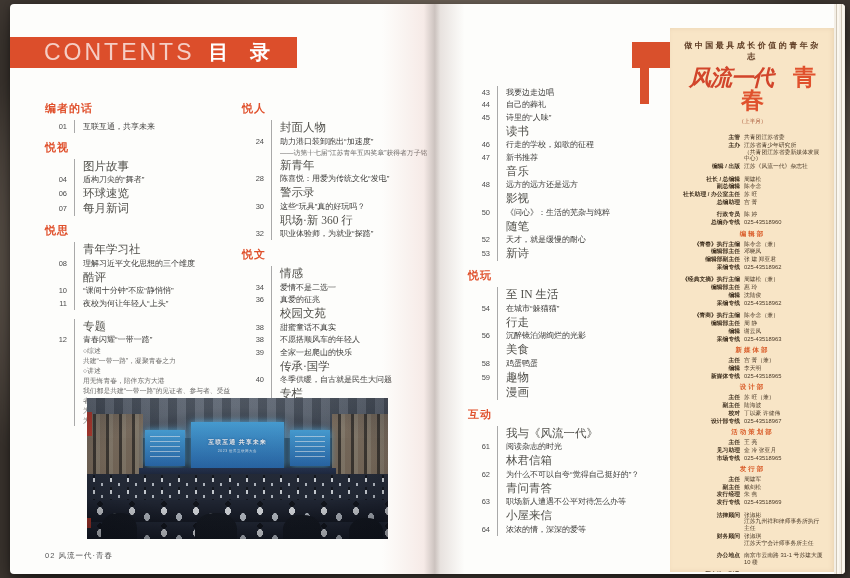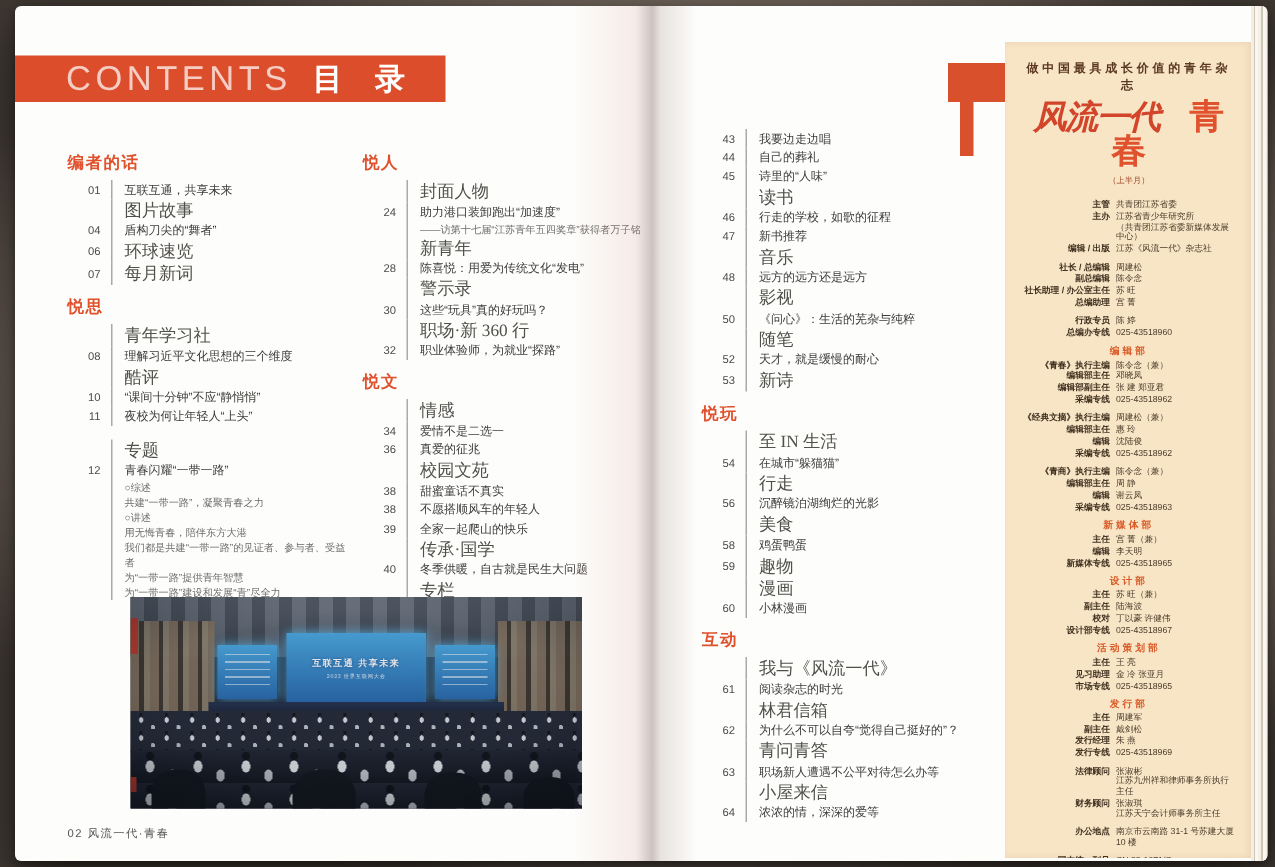--- a/index.html
+++ b/index.html
@@ -107,20 +107,21 @@
   </div>
 
   <div class="toccol" id="col1">
       <div class="sec-heading">编者的话</div>
       <div class="group">
         <div class="row item">
           <span class="num">01</span>
           <span class="cell">互联互通，共享未来</span>
         </div>
       </div>
+      <div class="sec-heading">悦视</div>
       <div class="group">
         <div class="row sub">
           <span class="num"></span>
           <span class="cell">图片故事</span>
         </div>
         <div class="row item">
           <span class="num">04</span>
           <span class="cell">盾构刀尖的“舞者”</span>
         </div>
         <div class="row isub">
@@ -364,24 +365,20 @@
           <span class="num">58</span>
           <span class="cell">鸡蛋鸭蛋</span>
         </div>
         <div class="row isub">
           <span class="num">59</span>
           <span class="cell">趣物</span>
         </div>
         <div class="row sub">
           <span class="num"></span>
           <span class="cell">漫画</span>
-        </div>
-        <div class="row item">
-          <span class="num">60</span>
-          <span class="cell">小林漫画</span>
         </div>
       </div>
       <div class="sec-heading">互动</div>
       <div class="group">
         <div class="row sub">
           <span class="num"></span>
           <span class="cell">我与《风流一代》</span>
         </div>
         <div class="row item">
           <span class="num">61</span>

